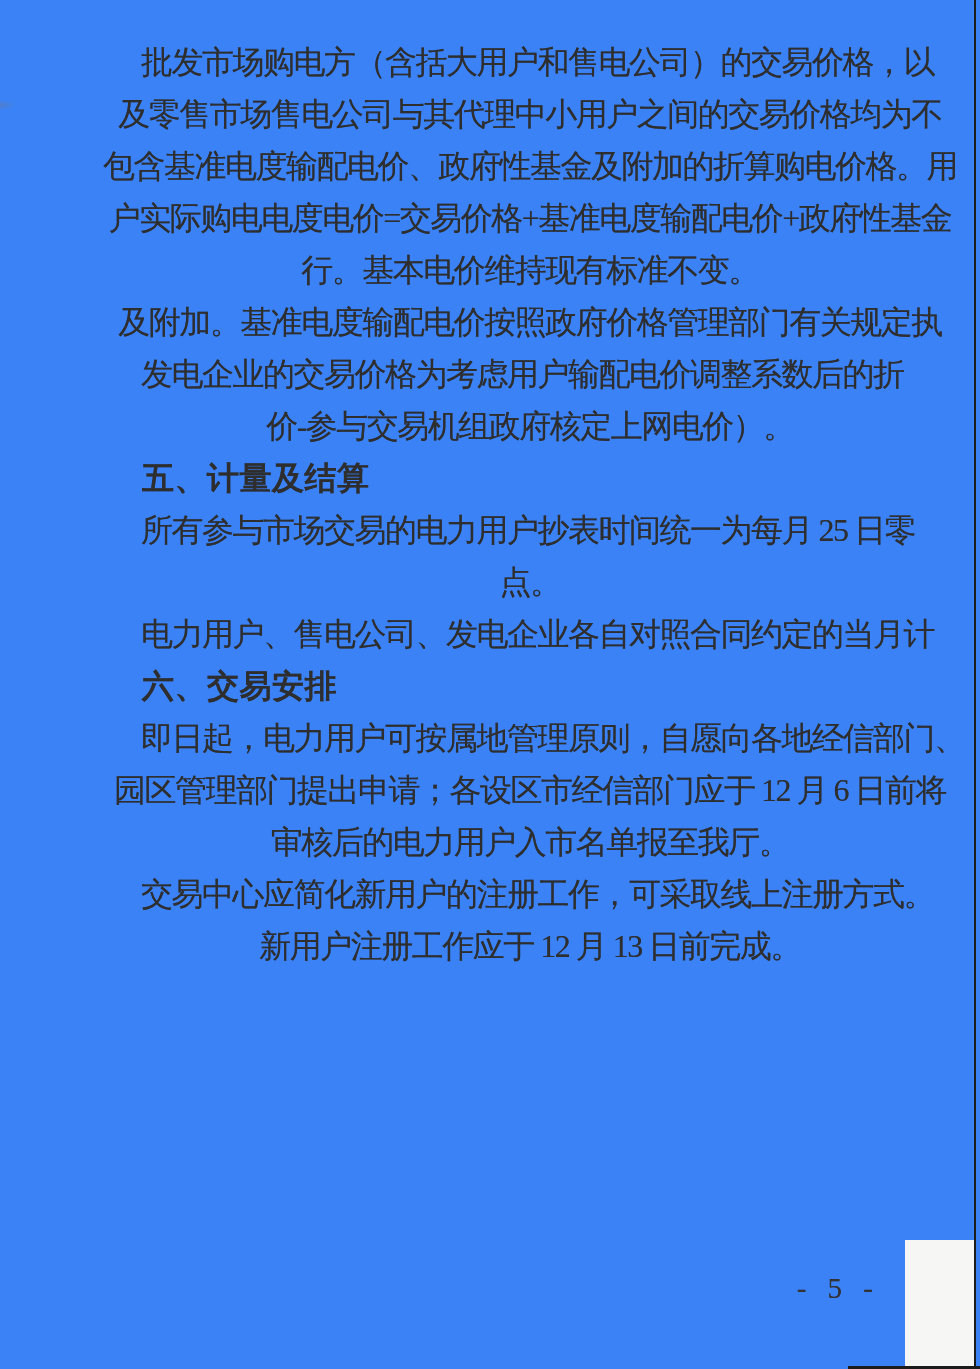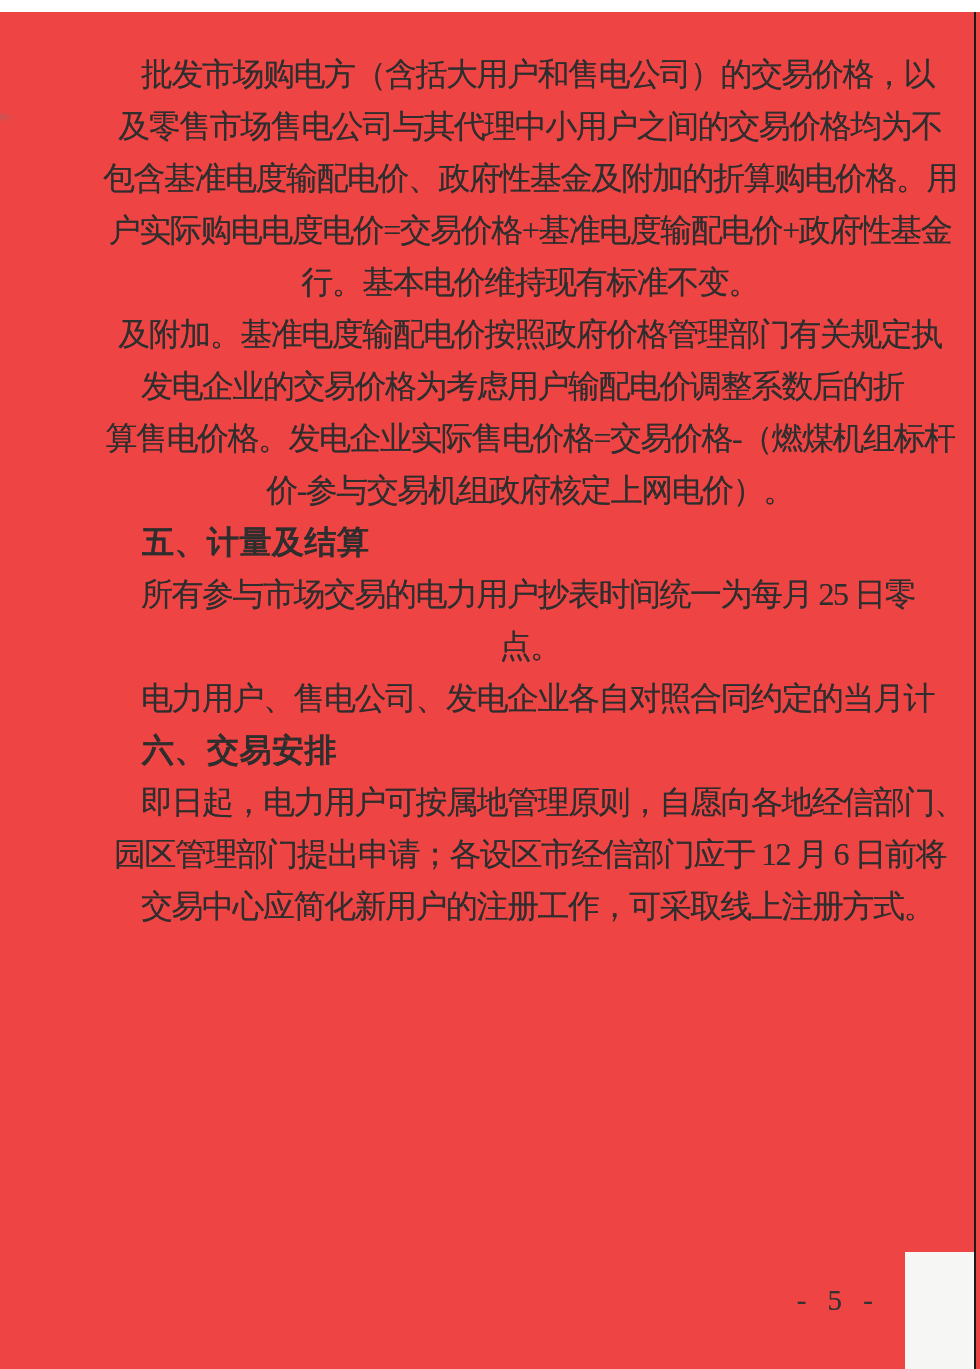--- a/index.html
+++ b/index.html
@@ -10,22 +10,21 @@
     width: 980px;
     height: 1369px;
     position: relative;
     background: #ffffff;
     overflow: hidden;
     font-family: "Liberation Serif", "DejaVu Serif", serif;
   }
   .scan-page {
     position: absolute;
     inset: 0;
-    background: #ef4444;
-    margin-top: 12px;
+    background: #3b82f6;
   }
   .doc-content {
     position: absolute;
     top: 36px;
     left: 80px;
     width: 900px;
     color: #2e2e2e;
   }
   .doc-line {
     height: 52px;
@@ -102,29 +101,30 @@
   <div class="scan-shade-right"></div>
 
   <div class="doc-content" id="doc-lines">
       <div class="doc-line style-indent">批发市场购电方（含括大用户和售电公司）的交易价格，以</div>
       <div class="doc-line style-flush">及零售市场售电公司与其代理中小用户之间的交易价格均为不</div>
       <div class="doc-line style-flush">包含基准电度输配电价、政府性基金及附加的折算购电价格。用</div>
       <div class="doc-line style-flush">户实际购电电度电价=交易价格+基准电度输配电价+政府性基金</div>
       <div class="doc-line style-flush">行。基本电价维持现有标准不变。</div>
       <div class="doc-line style-flush">及附加。基准电度输配电价按照政府价格管理部门有关规定执</div>
       <div class="doc-line style-indent">发电企业的交易价格为考虑用户输配电价调整系数后的折</div>
-      <div class="doc-line style-flush">算售电价格。发电企业实际售电价格=交易价格-（燃煤机组标杆</div>
       <div class="doc-line style-flush">价-参与交易机组政府核定上网电价）。</div>
       <div class="doc-line style-heading">五、计量及结算</div>
       <div class="doc-line style-indent">所有参与市场交易的电力用户抄表时间统一为每月 25 日零</div>
       <div class="doc-line style-flush">点。</div>
       <div class="doc-line style-indent">电力用户、售电公司、发电企业各自对照合同约定的当月计</div>
       <div class="doc-line style-heading">六、交易安排</div>
       <div class="doc-line style-indent">即日起，电力用户可按属地管理原则，自愿向各地经信部门、</div>
       <div class="doc-line style-flush">园区管理部门提出申请；各设区市经信部门应于 12 月 6 日前将</div>
+      <div class="doc-line style-flush">审核后的电力用户入市名单报至我厅。</div>
       <div class="doc-line style-indent">交易中心应简化新用户的注册工作，可采取线上注册方式。</div>
+      <div class="doc-line style-flush">新用户注册工作应于 12 月 13 日前完成。</div>
     </div>
 
   <div class="page-number">- 5 -</div>
 
   <div class="scan-edge-vertical"></div>
   <div class="scan-edge-bottom"></div>
 </div>
 
 </body></html>

